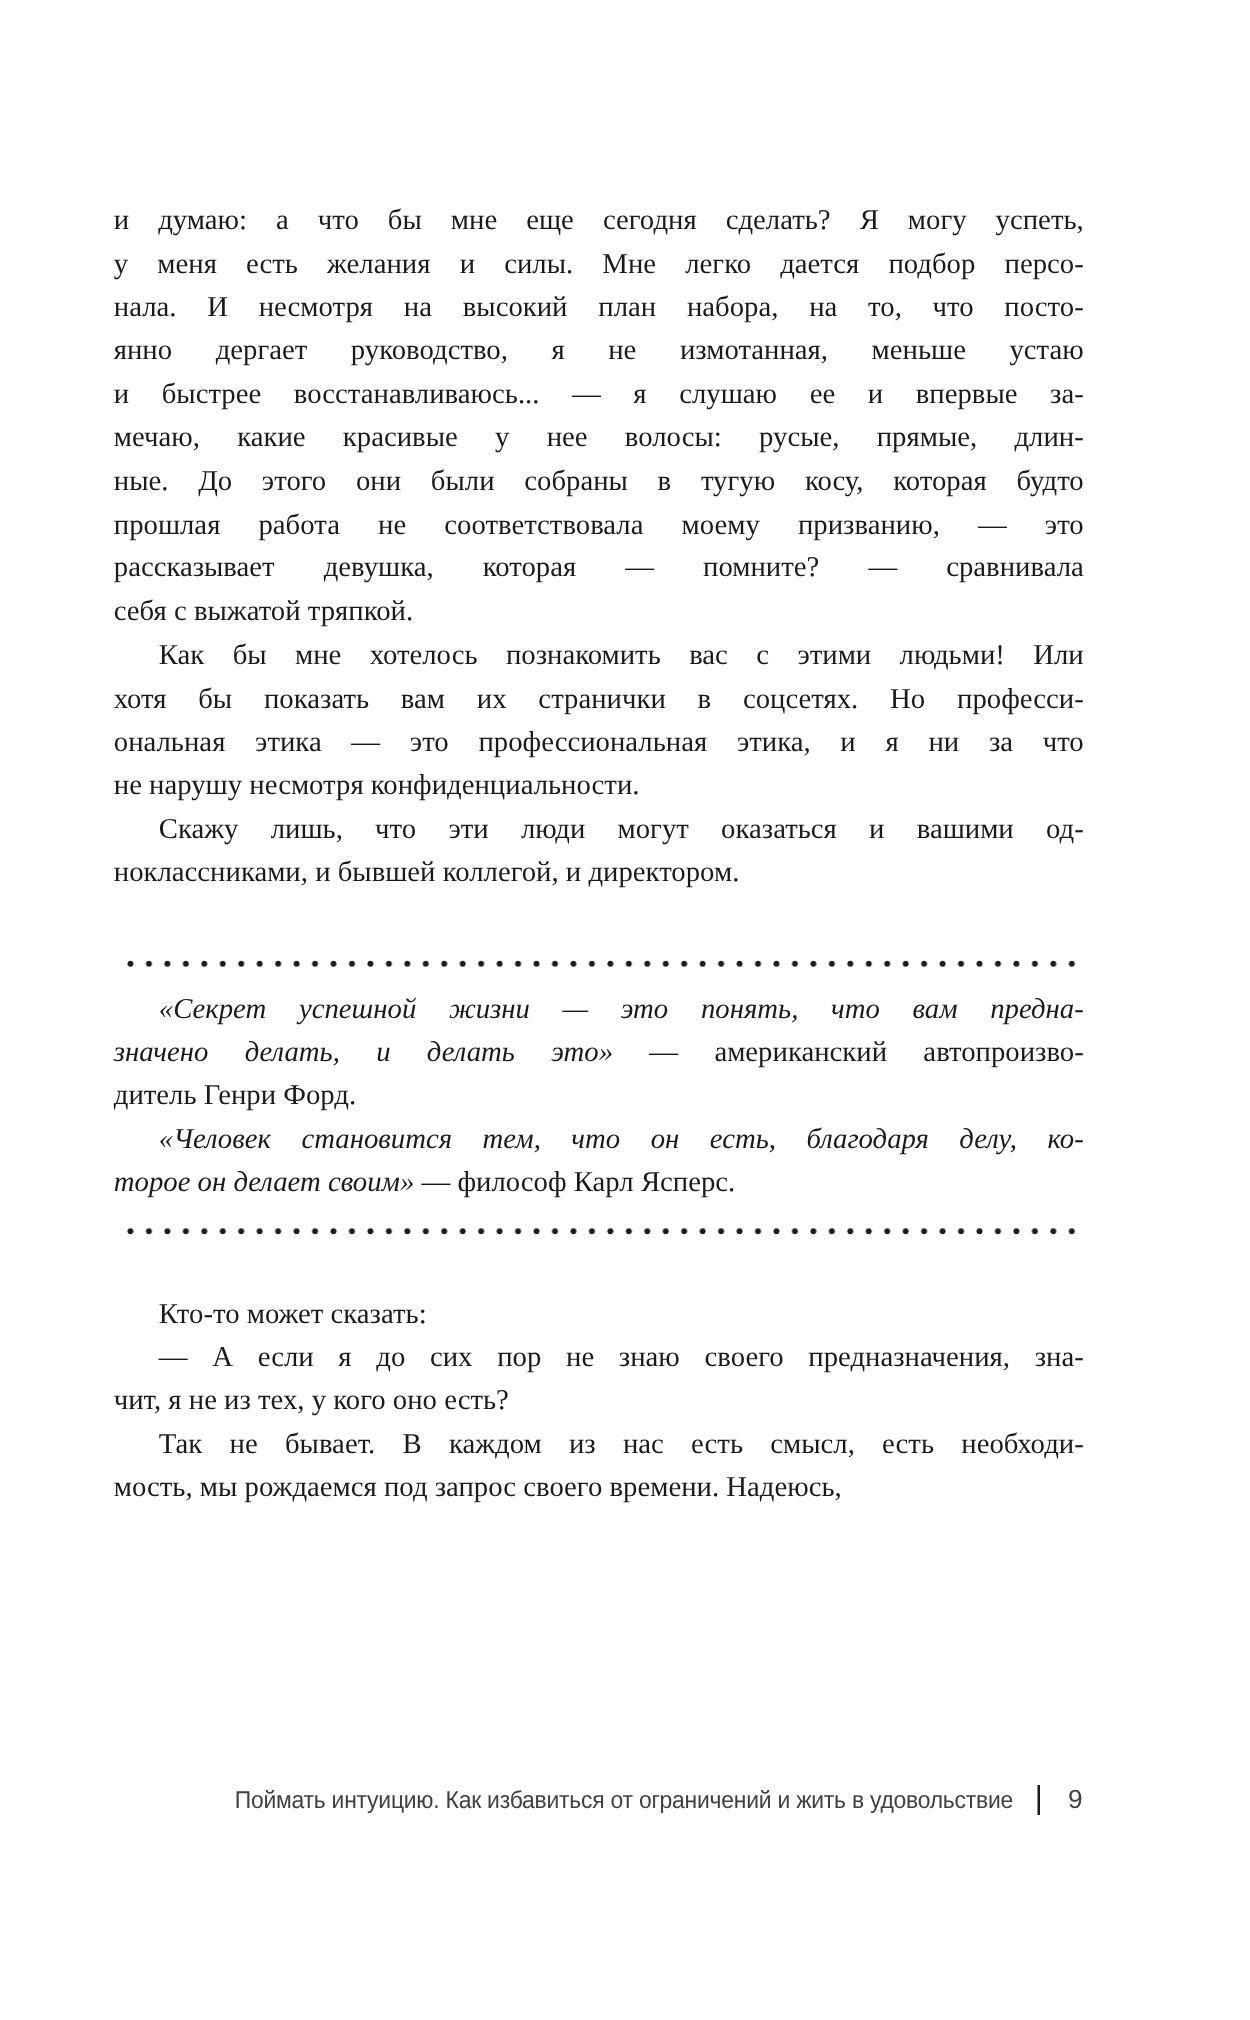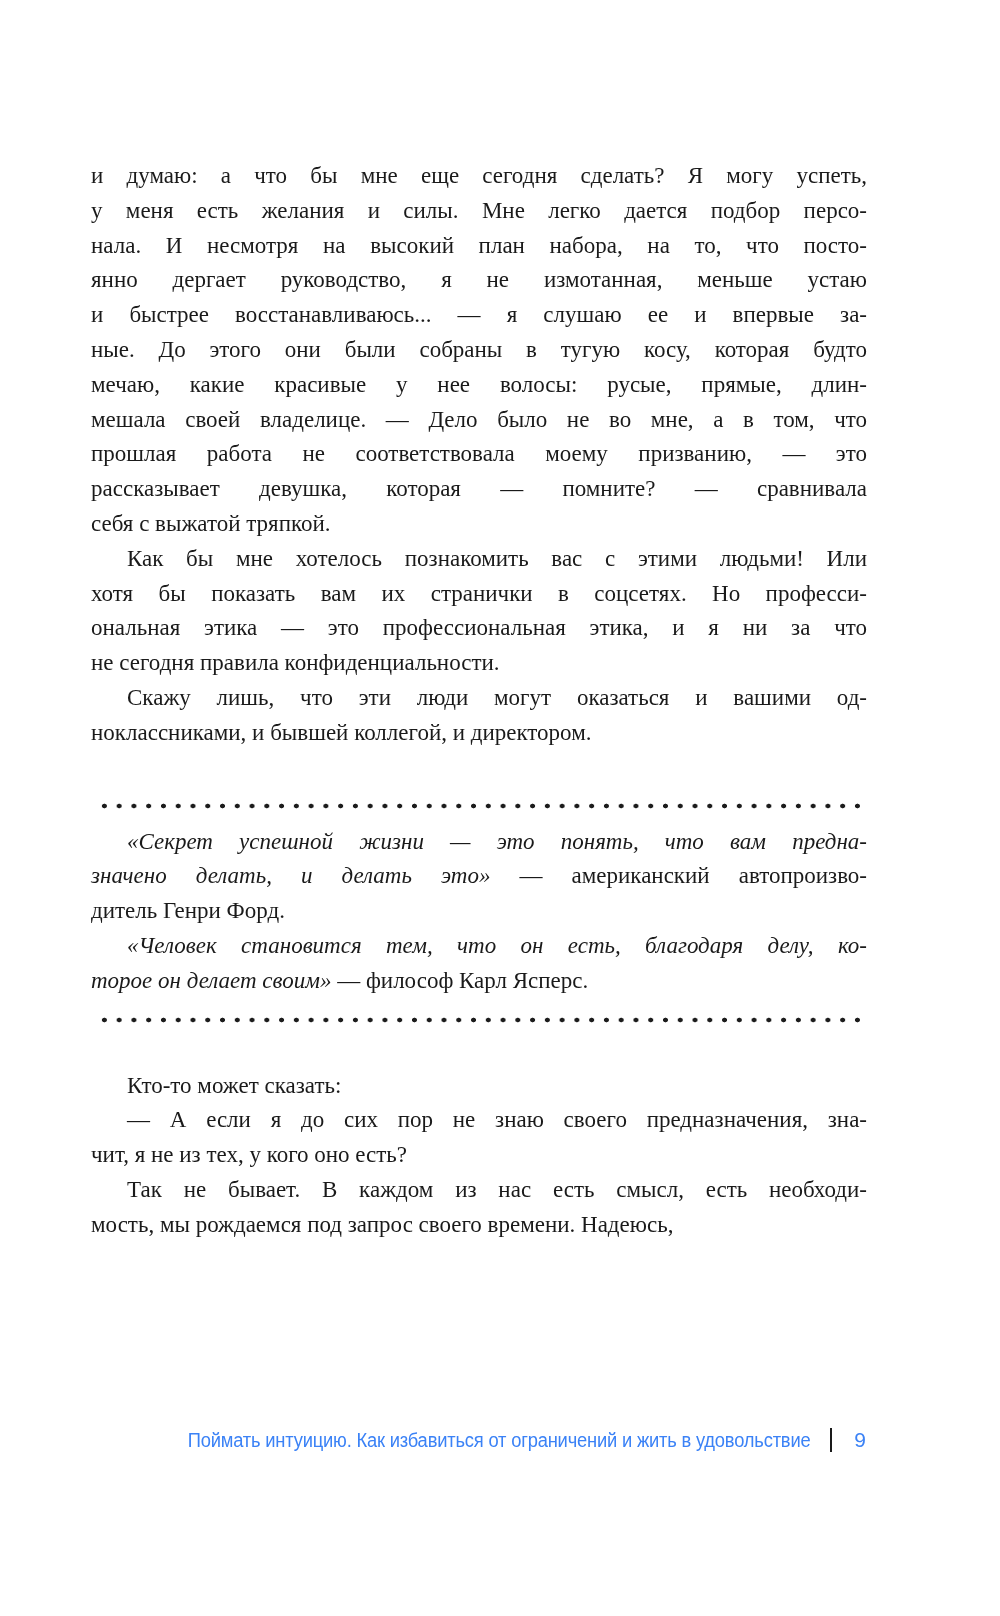--- a/index.html
+++ b/index.html
@@ -39,21 +39,21 @@
   }
   .dotted-sep.sep-1 { margin-top: 52px; margin-bottom: 16px; }
   .dotted-sep.sep-2 { margin-top: 18px; margin-bottom: 46px; }
   .footer {
     position: absolute;
     top: 1428px;
     right: 134px;
     display: flex;
     align-items: center;
     font-family: "Liberation Sans", "DejaVu Sans", sans-serif;
-    color: #3b82f6;
+    color: #404040;
     white-space: nowrap;
   }
   .footer-title {
     font-size: 19.5px;
     letter-spacing: -0.2px;
     transform: scaleX(0.94);
     transform-origin: right center;
   }
   .footer-bar {
     width: 2px;
@@ -69,32 +69,31 @@
 <div class="page">
 
   <div class="text-col">
 
   <div class="para paragraph">
         <div class="line"><span>и думаю: а что бы мне еще сегодня сделать? Я могу успеть,</span></div>
         <div class="line"><span>у меня есть желания и силы. Мне легко дается подбор персо-</span></div>
         <div class="line"><span>нала. И несмотря на высокий план набора, на то, что посто-</span></div>
         <div class="line"><span>янно дергает руководство, я не измотанная, меньше устаю</span></div>
         <div class="line"><span>и быстрее восстанавливаюсь... — я слушаю ее и впервые за-</span></div>
+        <div class="line"><span>мечаю, какие красивые у нее волосы: русые, прямые, длин-</span></div>
         <div class="line"><span>ные. До этого они были собраны в тугую косу, которая будто</span></div>
-        <div class="line"><span>мечаю, какие красивые у нее волосы: русые, прямые, длин-</span></div>
-        <div class="line"><span>мешала своей владелице. — Дело было не во мне, а в том, что</span></div>
         <div class="line"><span>прошлая работа не соответствовала моему призванию, — это</span></div>
         <div class="line"><span>рассказывает девушка, которая — помните? — сравнивала</span></div>
         <div class="line last"><span>себя с выжатой тряпкой.</span></div>
       </div>
       <div class="para paragraph indent">
         <div class="line"><span>Как бы мне хотелось познакомить вас с этими людьми! Или</span></div>
         <div class="line"><span>хотя бы показать вам их странички в соцсетях. Но професси-</span></div>
         <div class="line"><span>ональная этика — это профессиональная этика, и я ни за что</span></div>
-        <div class="line last"><span>не сегодня правила конфиденциальности.</span></div>
+        <div class="line last"><span>не нарушу несмотря конфиденциальности.</span></div>
       </div>
       <div class="para paragraph indent">
         <div class="line"><span>Скажу лишь, что эти люди могут оказаться и вашими од-</span></div>
         <div class="line last"><span>ноклассниками, и бывшей коллегой, и директором.</span></div>
       </div>
       <div class="dotted-sep sep-1"></div>
       <div class="para quote indent">
         <div class="line"><span class="it">«Секрет успешной жизни — это понять, что вам предна-</span></div>
         <div class="line"><span class="it">значено делать, и делать это»</span><span> — американский автопроизво-</span></div>
         <div class="line last"><span>дитель Генри Форд.</span></div>

